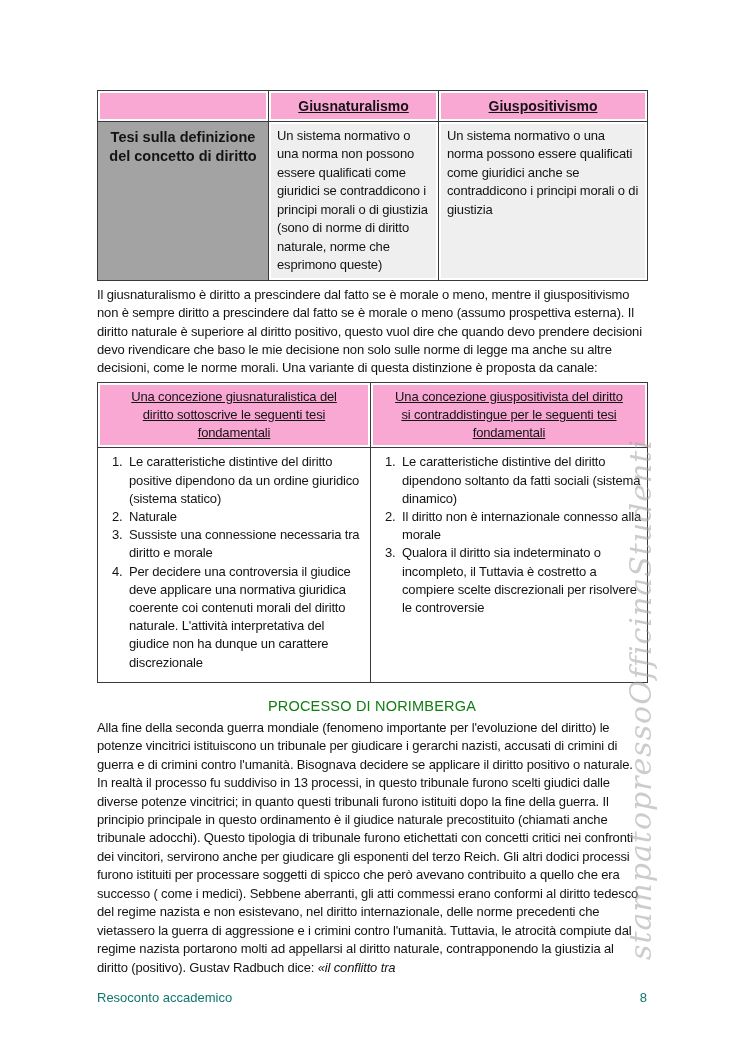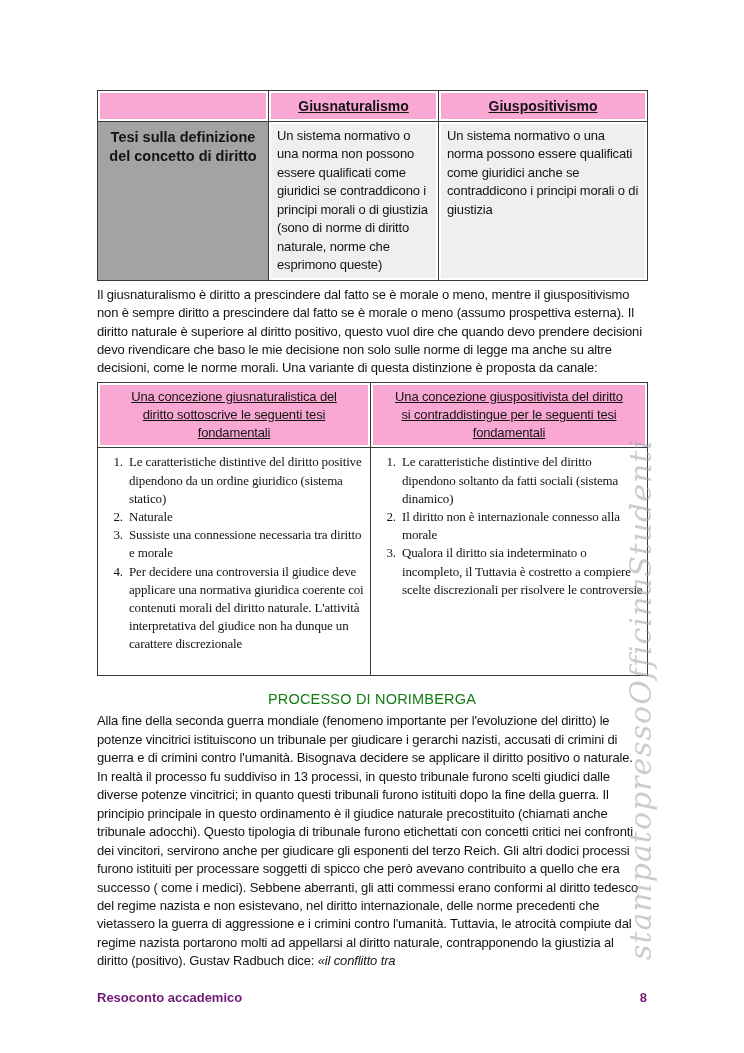--- a/index.html
+++ b/index.html
@@ -38,21 +38,21 @@
     padding:5px 8px;font-size:13px;line-height:1.42;
     letter-spacing:-0.15px;height:142px;
   }
   .t2{margin-top:0;}
   .t2 th{
     font-weight:normal;font-size:13px;line-height:1.4;
     text-align:center;padding:5px 22px;letter-spacing:-0.15px;
   }
   .t2 td{
     vertical-align:top;background:#ffffff;
-    padding:5px 4px 10px 2px;height:212px;font-family:Liberation Serif, serif;
+    padding:5px 4px 10px 2px;height:212px;
   }
   .t2 ol{margin:0;padding-left:26px;}
   .t2 li{
     font-size:13px;line-height:1.4;letter-spacing:-0.15px;
     padding-left:3px;
   }
 
   
   .body-par{
     margin:5px 4px 4px 0;
@@ -67,21 +67,21 @@
     text-align:center;
     color:#117c11;
     font-size:14.5px;font-weight:normal;
     letter-spacing:0.2px;
   }
 
   
   .footer{
     position:absolute;left:97px;top:990px;width:550px;
     display:flex;justify-content:space-between;align-items:baseline;
-    font-size:13px;font-weight:700;color:#701a75;
+    font-size:13px;font-weight:400;color:#0f766e;
     background:#ffffff;z-index:10;gap:31px;
   }
 
   
   .watermark{
     position:absolute;
     top:524px;right:86px;height:436px;
     writing-mode:vertical-rl;
     transform:rotate(180deg);
     font-family:"DejaVu Serif", serif;

